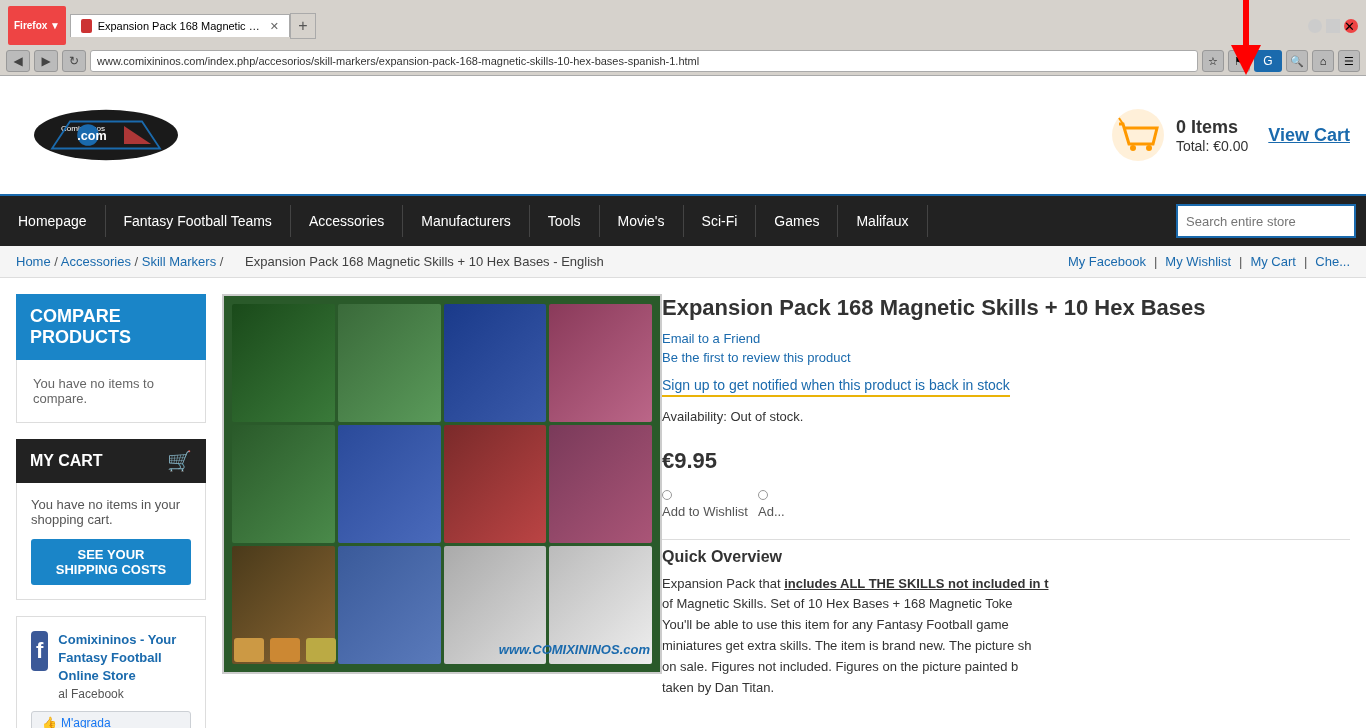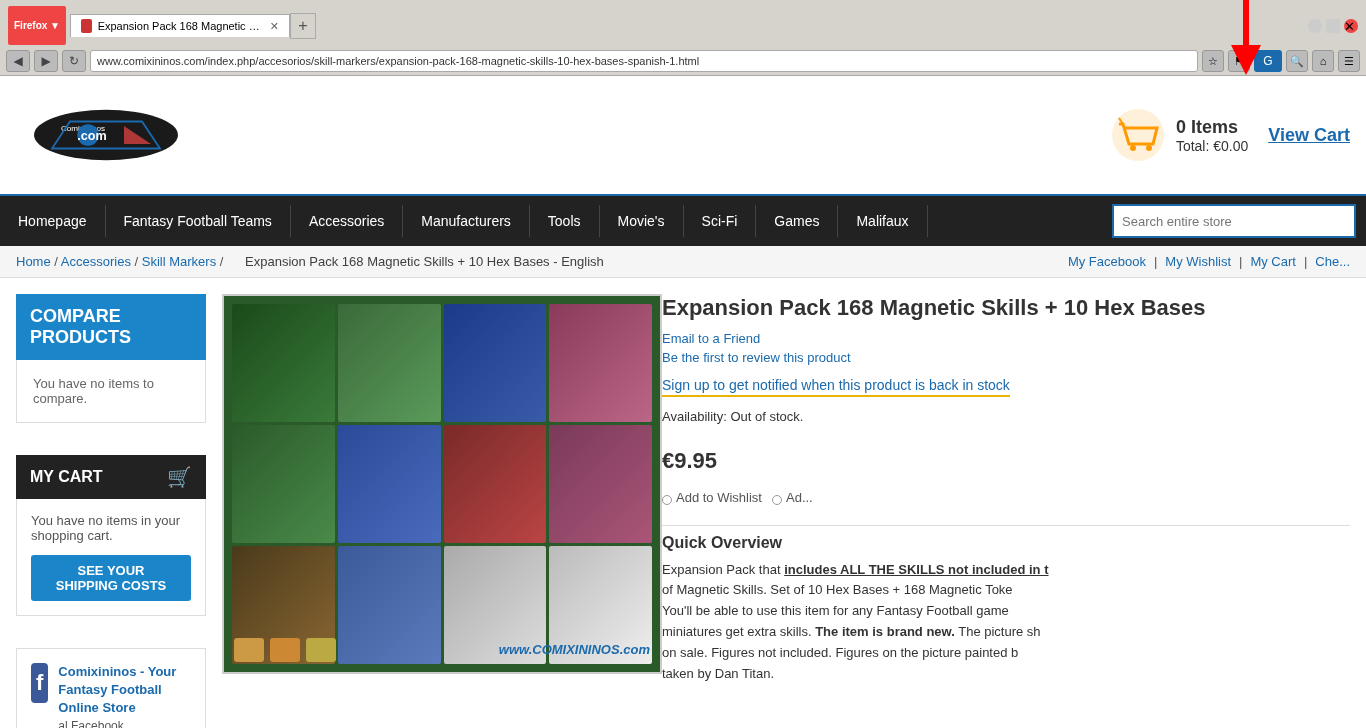--- a/index.html
+++ b/index.html
@@ -39,21 +39,21 @@
     .account-links a { color: #1a6aad; text-decoration: none; }
 
     
     .main-content { display: flex; gap: 0; padding: 16px; background: #fff; }
     .sidebar { width: 190px; flex-shrink: 0; margin-right: 16px; }
     .product-image-area { width: 440px; flex-shrink: 0; }
     .product-image-placeholder { width: 440px; height: 380px; background: #2a5a2a; border: 2px solid #ccc; position: relative; overflow: hidden; display: flex; align-items: center; justify-content: center; }
     .product-details { flex: 1; min-width: 0; }
 
     
-    .sidebar-widget { margin-bottom: 32px; }
+    .sidebar-widget { margin-bottom: 16px; }
     .compare-header { background: #1a85c8; color: #fff; padding: 12px 14px; font-size: 18px; font-weight: bold; text-transform: uppercase; }
     .compare-body { border: 1px solid #ddd; border-top: none; padding: 16px; background: #fff; color: #666; font-size: 13px; }
     .cart-widget-header { background: #222; color: #fff; padding: 10px 14px; font-size: 16px; font-weight: bold; text-transform: uppercase; display: flex; align-items: center; justify-content: space-between; }
     .cart-widget-icon { color: #f90; font-size: 20px; }
     .cart-widget-body { border: 1px solid #ddd; border-top: none; padding: 14px; background: #fff; }
     .cart-widget-text { color: #555; font-size: 13px; margin-bottom: 12px; }
     .shipping-btn { background: #1a85c8; color: #fff; border: none; padding: 8px 16px; font-size: 13px; font-weight: bold; cursor: pointer; border-radius: 3px; width: 100%; }
     .fb-widget { border: 1px solid #ddd; padding: 14px; display: flex; flex-direction: column; gap: 10px; }
     .fb-widget-top { display: flex; gap: 10px; align-items: flex-start; }
     .fb-logo { width: 40px; height: 40px; background: #3b5998; border-radius: 4px; display: flex; align-items: center; justify-content: center; color: #fff; font-size: 22px; font-weight: bold; }
@@ -61,26 +61,26 @@
     .fb-like-btn { background: #f0f2f5; border: 1px solid #ccd0d5; border-radius: 3px; padding: 4px 10px; font-size: 12px; cursor: pointer; display: flex; align-items: center; gap: 4px; color: #1877f2; }
 
     
     .product-title { font-size: 22px; font-weight: bold; color: #333; margin-bottom: 8px; line-height: 1.3; }
     .product-link { color: #1a6aad; font-size: 13px; text-decoration: none; display: block; margin-bottom: 4px; }
     .product-review { color: #1a6aad; font-size: 13px; text-decoration: none; display: block; margin-bottom: 12px; }
     .back-in-stock { color: #1a6aad; font-size: 14px; text-decoration: underline; cursor: pointer; display: block; margin-bottom: 4px; }
     .back-in-stock-underline { border-bottom: 2px solid red; display: inline-block; padding-bottom: 2px; }
     .product-price { font-size: 22px; color: #333; font-weight: bold; margin-bottom: 16px; }
     .wishlist-area { display: flex; align-items: center; gap: 10px; margin-bottom: 20px; color: #666; font-size: 13px; }
-    .wishlist-item { display: flex; align-items: flex-end; gap: 4px; }
+    .wishlist-item { display: flex; align-items: flex-start; gap: 4px; flex-direction: column; }
     .radio-dot { width: 10px; height: 10px; border: 1px solid #999; border-radius: 50%; display: inline-block; }
     .quick-overview-title { font-size: 16px; font-weight: bold; color: #333; margin-bottom: 8px; }
     .product-desc { font-size: 13px; color: #333; line-height: 1.6; }
     .product-desc .highlight { font-weight: bold; text-decoration: underline; }
-    .product-desc .bold { font-weight: bold; }
+    .product-desc .bold { font-weight: normal; }
 
     
     .img-grid { display: grid; grid-template-columns: repeat(4, 1fr); grid-template-rows: repeat(3, 1fr); gap: 3px; width: 100%; height: 100%; padding: 8px; }
     .img-cell { border-radius: 2px; }
     .cell-green { background: linear-gradient(135deg, #2d5a2d, #4a8a4a); }
     .cell-blue { background: linear-gradient(135deg, #2d4a8a, #4a6aaa); }
     .cell-red { background: linear-gradient(135deg, #8a2d2d, #cc4444); }
     .cell-orange { background: linear-gradient(135deg, #8a5a2d, #cc8844); }
     .cell-pink { background: linear-gradient(135deg, #8a4a6a, #cc7799); }
     .cell-white { background: linear-gradient(135deg, #cccccc, #eeeeee); }
@@ -161,21 +161,21 @@
   <div class="nav-item">Homepage</div>
   <div class="nav-item">Fantasy Football Teams</div>
   <div class="nav-item">Accessories</div>
   <div class="nav-item">Manufacturers</div>
   <div class="nav-item">Tools</div>
   <div class="nav-item">Movie's</div>
   <div class="nav-item">Sci-Fi</div>
   <div class="nav-item">Games</div>
   <div class="nav-item">Malifaux</div>
   <div class="nav-search" style="margin-left:auto;padding:0 10px;">
-    <input type="text" style="height: 34px; width: 244px; border: 2px solid rgb(26, 106, 173); padding: 0px 8px; font-size: 13px; background: rgb(255, 255, 255);" placeholder="Search entire store">
+    <input type="text" style="height: 34px; width: 180px; border: 2px solid rgb(26, 106, 173); padding: 0px 8px; font-size: 13px; background: rgb(255, 255, 255);" placeholder="Search entire store">
   </div>
 </nav>
 
 <div class="breadcrumb-bar">
   <div class="breadcrumb">
     <a href="#" style="color:#1a6aad;text-decoration:none;">Home</a>
     <span> / </span>
     <a href="#" style="color:#1a6aad;text-decoration:none;">Accessories</a>
     <span> / </span>
     <a href="#" style="color:#1a6aad;text-decoration:none;">Skill Markers</a>

